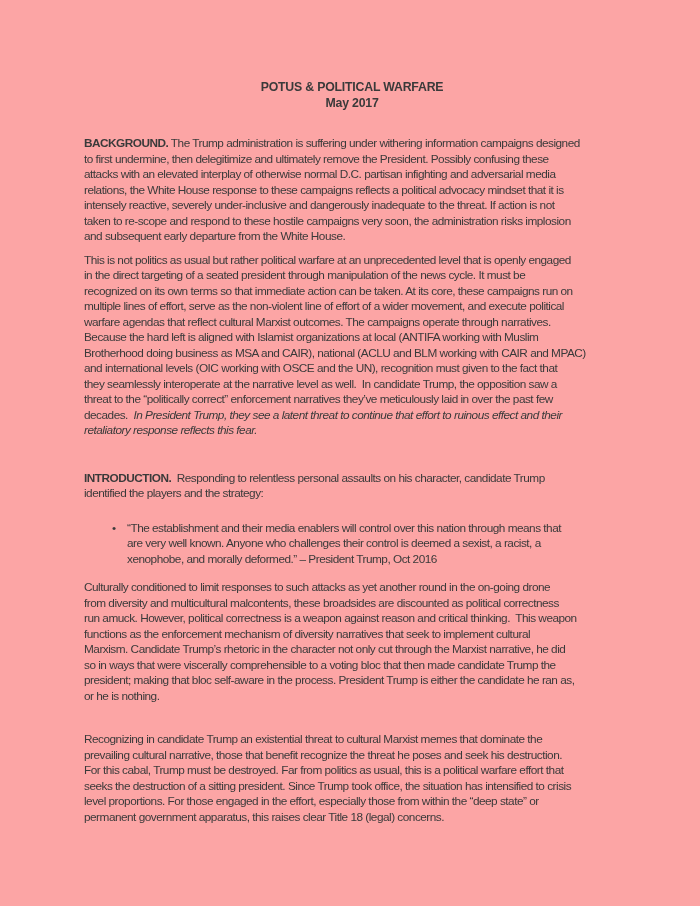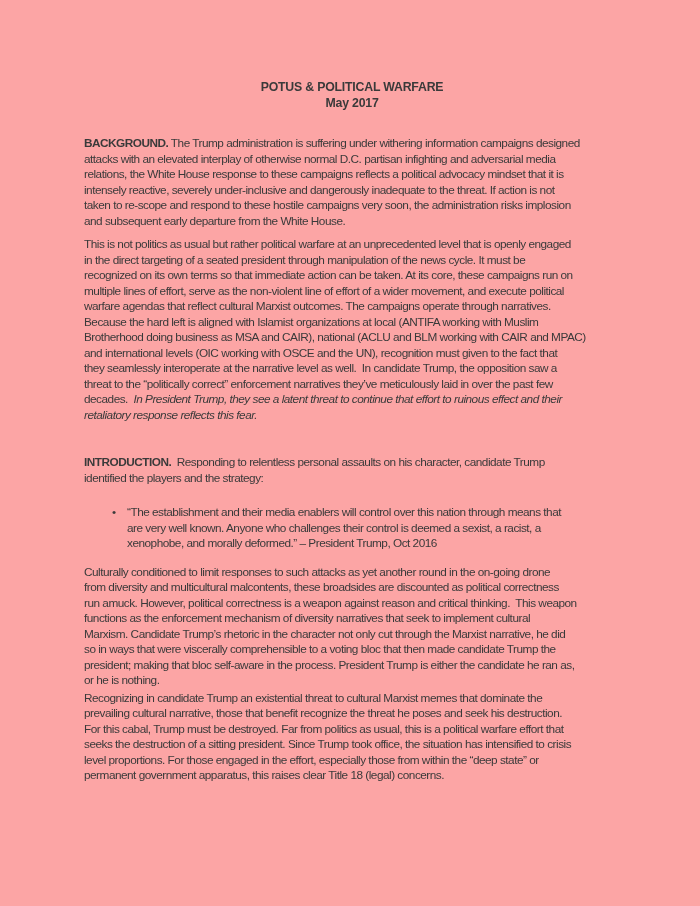--- a/index.html
+++ b/index.html
@@ -32,35 +32,36 @@
     letter-spacing:-0.2px;
   }
   .b{font-weight:bold;}
   .i{font-style:italic;}
   #sec-background{margin-top:25px;}
   #sec-p2{margin-top:8px;}
   #sec-intro{margin-top:32px;}
   #sec-quote{margin-top:19px;position:relative;padding-left:43px;}
   #sec-quote .bullet-marker{position:absolute;left:28px;top:0;font-size:11.8px;line-height:15.5px;}
   #sec-cult{margin-top:13px;}
-  #sec-recog{margin-top:2px;}
+  #sec-recog{margin-top:28px;}
 </style>
 </head>
 <body>
 
 <div class="page">
   <div class="content">
 
     <div class="title-block">
       <div class="line">POTUS &amp; POLITICAL WARFARE</div>
       <div class="line">May 2017</div>
     </div>
 
     <div id="sec-background">
       <div class="line"><span class="b">BACKGROUND.</span><span> The Trump administration is suffering under withering information campaigns designed</span></div>
+      <div class="line">to first undermine, then delegitimize and ultimately remove the President. Possibly confusing these</div>
       <div class="line">attacks with an elevated interplay of otherwise normal D.C. partisan infighting and adversarial media</div>
       <div class="line">relations, the White House response to these campaigns reflects a political advocacy mindset that it is</div>
       <div class="line">intensely reactive, severely under-inclusive and dangerously inadequate to the threat. If action is not</div>
       <div class="line">taken to re-scope and respond to these hostile campaigns very soon, the administration risks implosion</div>
       <div class="line">and subsequent early departure from the White House.</div>
     </div>
 
     <div id="sec-p2">
       <div class="line">This is not politics as usual but rather political warfare at an unprecedented level that is openly engaged</div>
       <div class="line">in the direct targeting of a seated president through manipulation of the news cycle. It must be</div>

